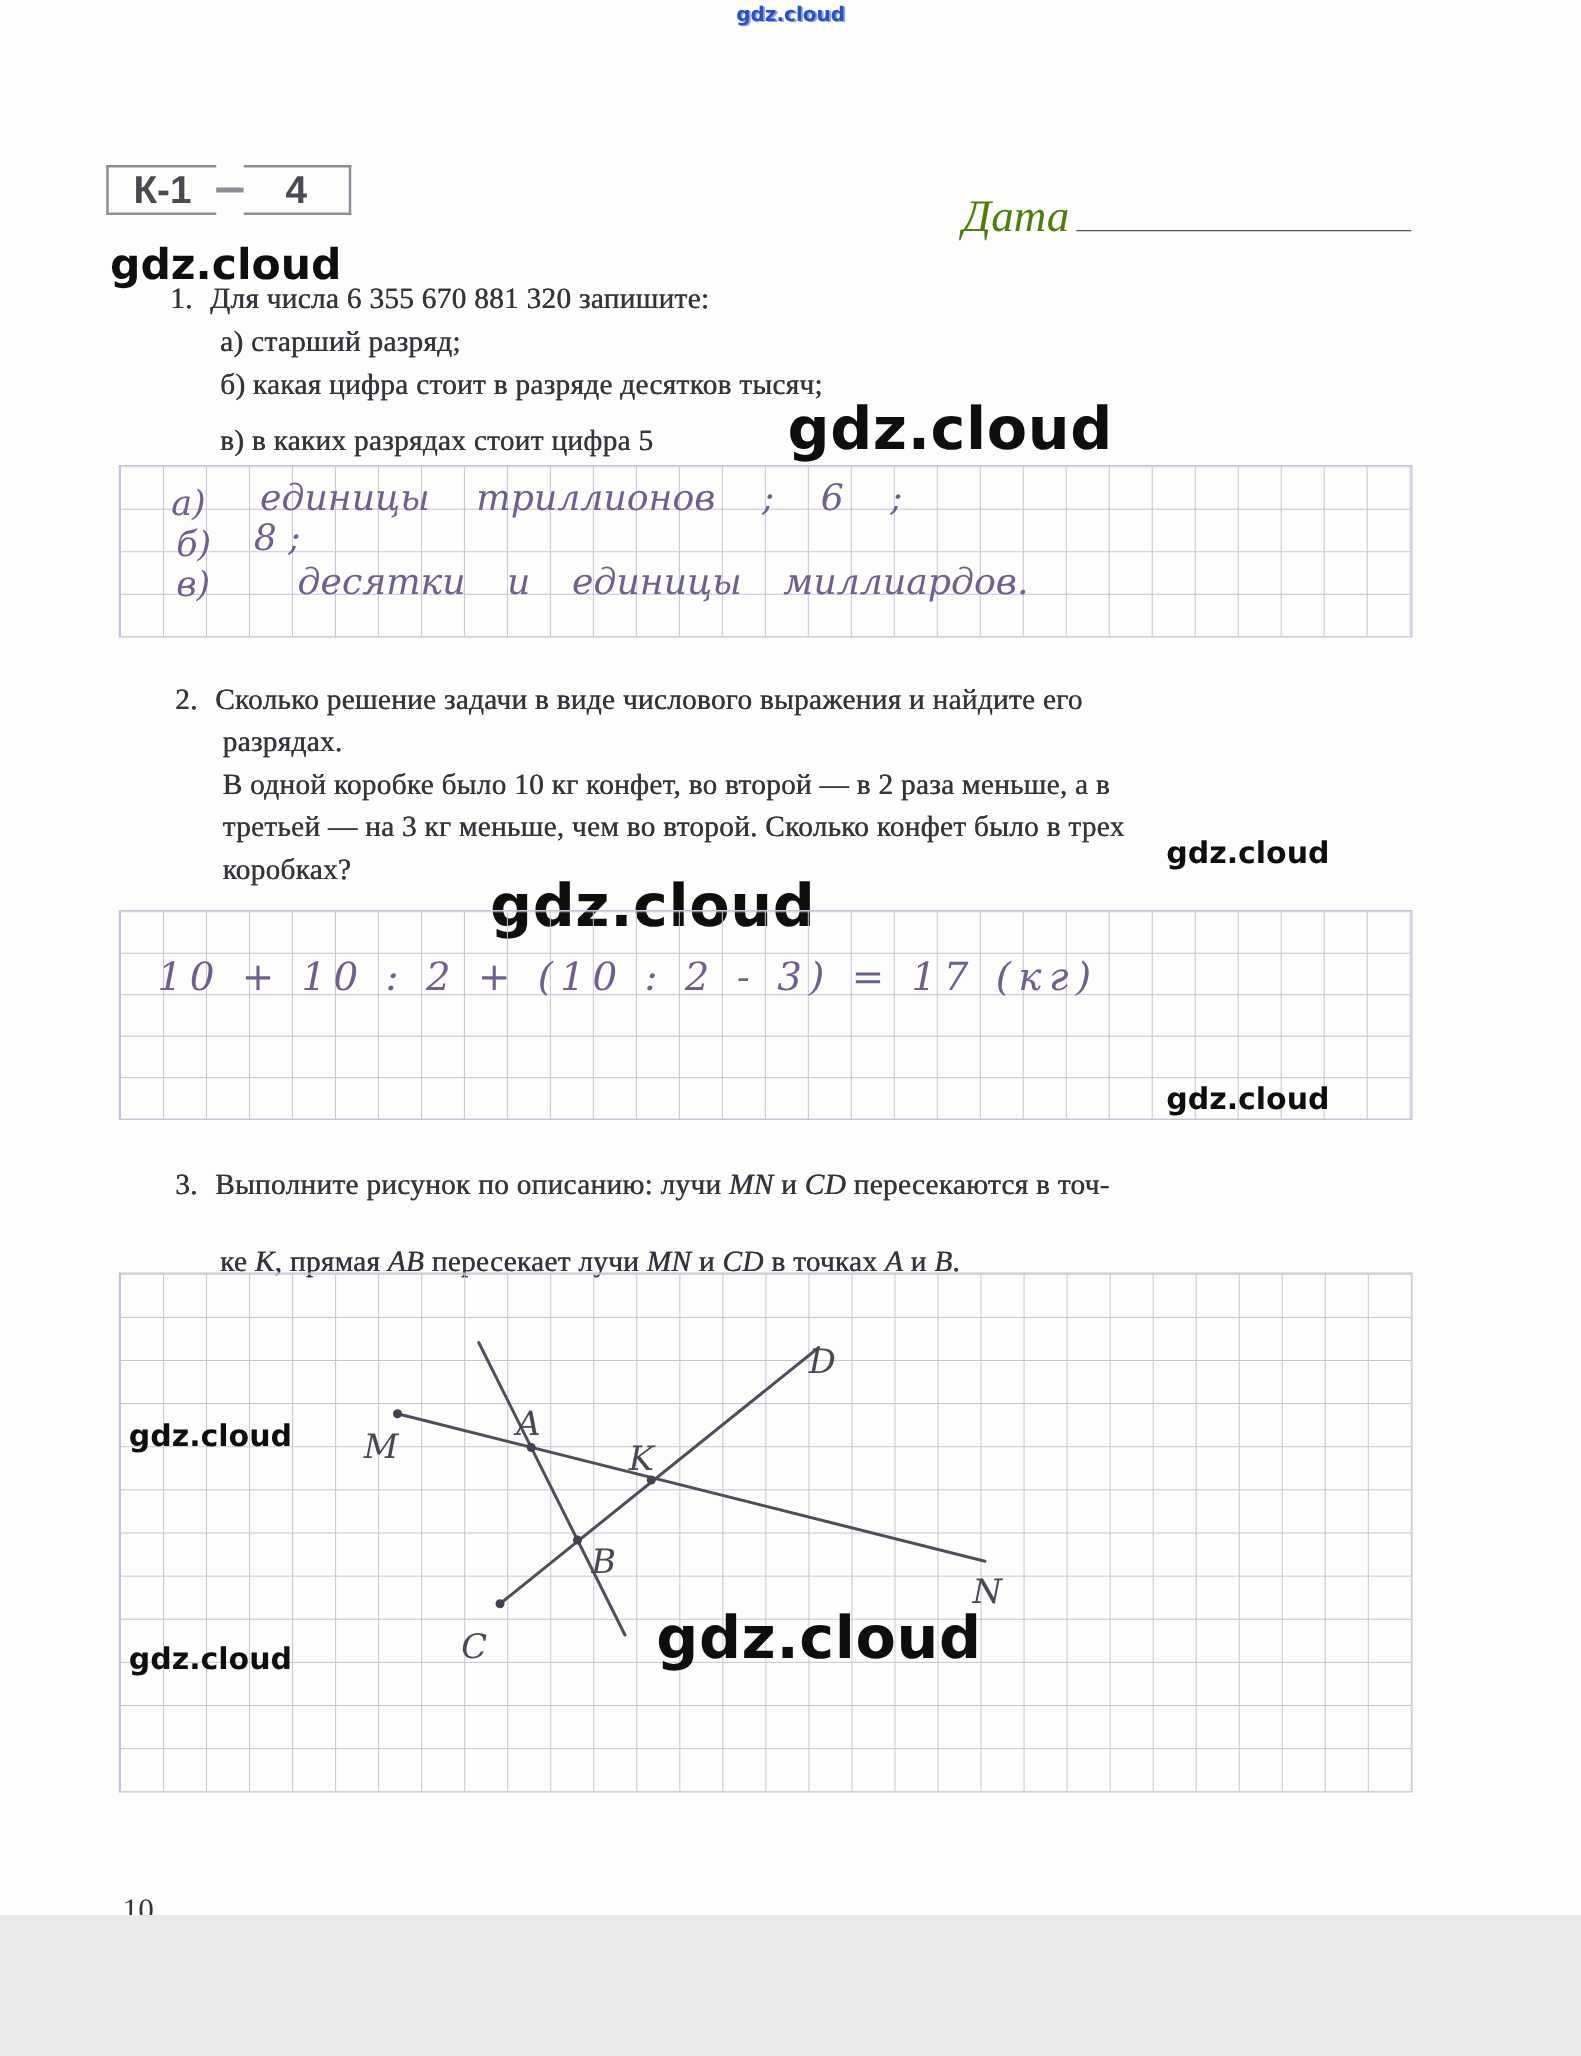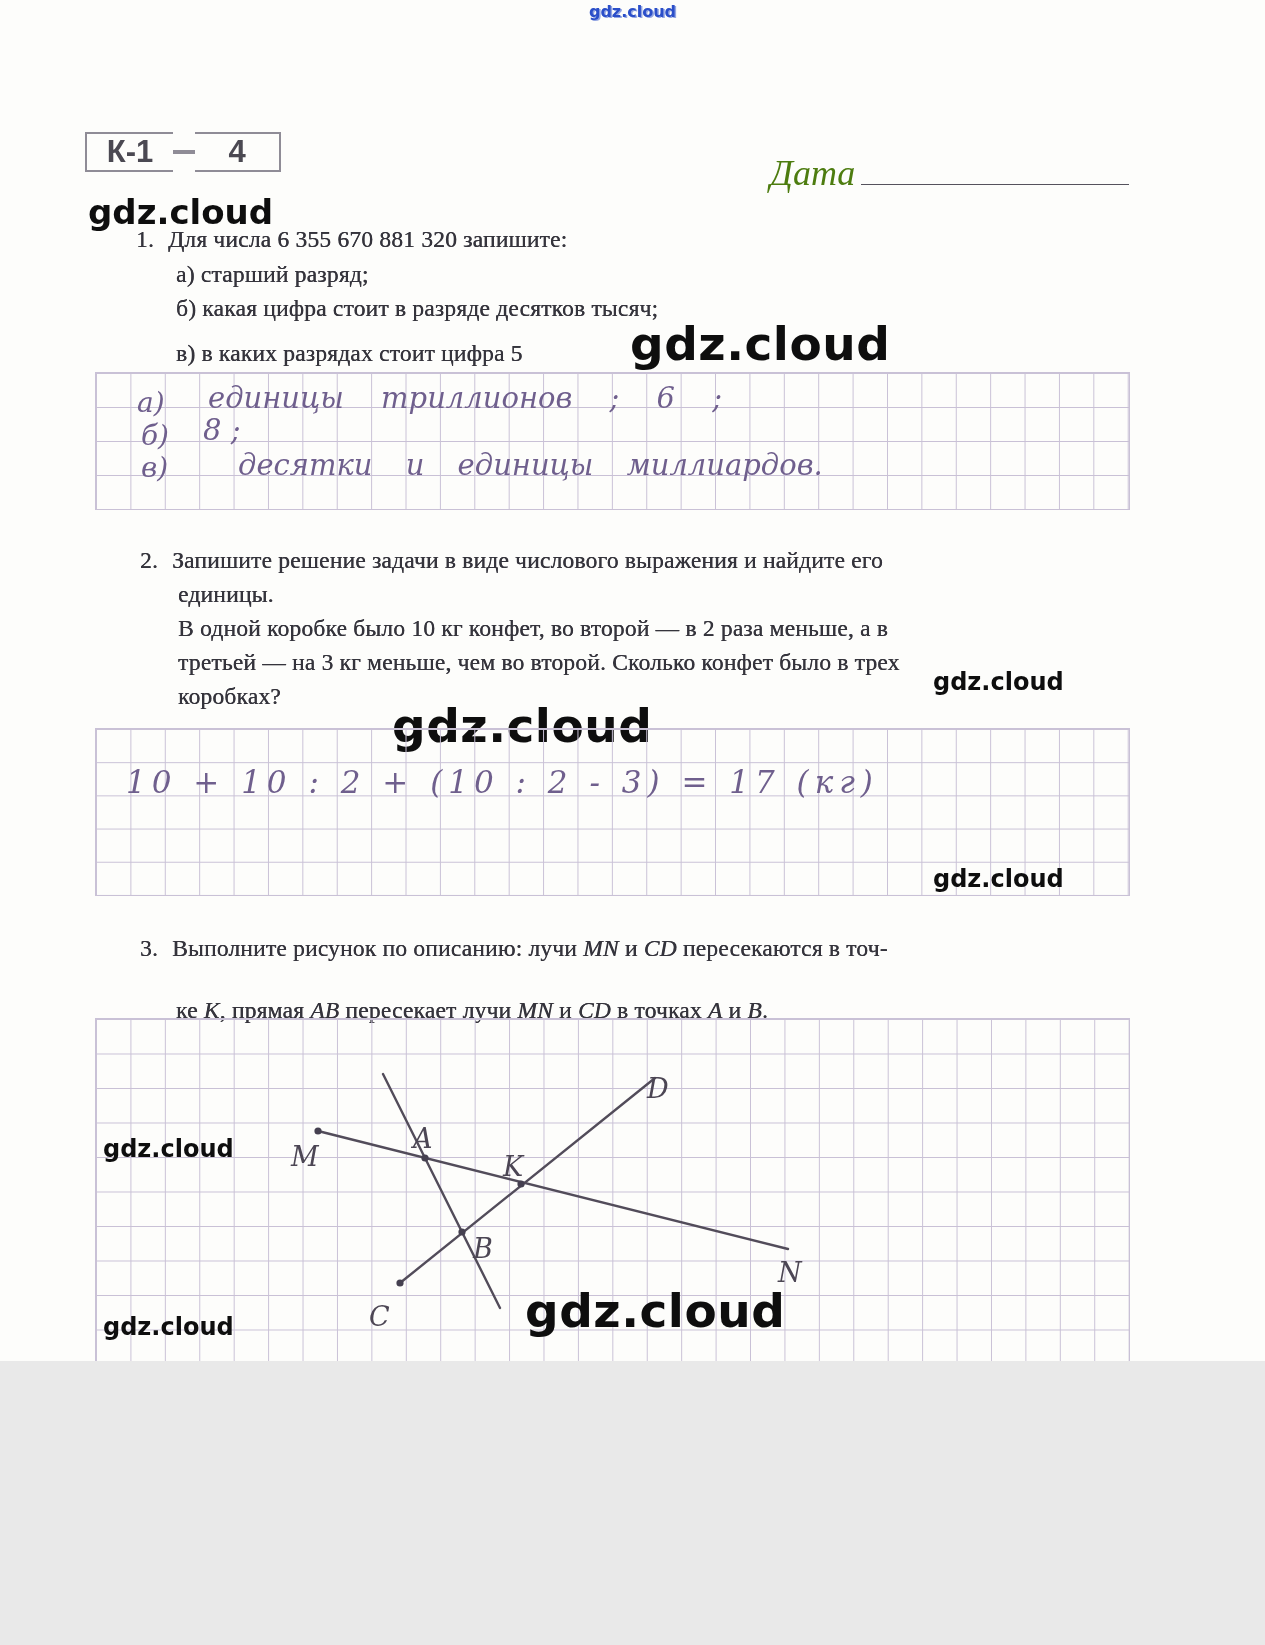--- a/index.html
+++ b/index.html
@@ -1,17 +1,17 @@
 <!DOCTYPE html>
 <html><head>
 <meta charset="utf-8">
 <style>
   html,body{margin:0;padding:0;}
   body{background:#e9e9e9;}
-  .page{position:relative;width:1265px;height:1361px;margin:0 auto;background:#fdfdfb;font-family:"Liberation Serif",serif;color:#35343c;overflow:hidden;}
+  .page{position:relative;width:1265px;height:1532px;margin:0 auto;background:#fdfdfb;font-family:"Liberation Serif",serif;color:#35343c;overflow:hidden;}
   .abs{position:absolute;}
   .booktext{font-size:23.5px;letter-spacing:0.2px;text-shadow:0.35px 0 0 currentColor;white-space:nowrap;}
   .tasknum{margin-right:14px;}
   .mathit{font-style:italic;}
   .wm{font-family:"DejaVu Sans",sans-serif;font-weight:bold;color:#0e0e0e;white-space:nowrap;}
   .wm-top{color:#2b4fc9;font-size:16px;text-shadow:1.5px 0.5px 0 rgba(43,79,201,0.5);}
   .wm-lg{font-size:47px;letter-spacing:0.5px;}
   .wm-md{font-size:34px;}
   .wm-sm{font-size:24px;}
   .kbox{display:flex;align-items:center;height:56px;border-radius:26px;}
@@ -58,23 +58,23 @@
 
   <div class="abs grid" style="left:95px;top:372px;width:1033px;height:136px;background-size:34.4px 34px;"></div>
   <div class="abs hand" style="left:137px;top:386px;font-size:28px;">а)</div>
   <div class="abs hand" style="left:208px;top:381px;font-size:29px;word-spacing:28px;">единицы триллионов ; 6 ;</div>
   <div class="abs hand" style="left:141px;top:419px;font-size:28px;">б)</div>
   <div class="abs hand" style="left:203px;top:413px;font-size:29px;">8 ;</div>
   <div class="abs hand" style="left:141px;top:451px;font-size:28px;">в)</div>
   <div class="abs hand" style="left:238px;top:448px;font-size:29px;word-spacing:24px;">десятки и единицы миллиардов.</div>
 
   <div class="abs booktext" style="left:140px;top:547px;">
-    <span class="tasknum">2.</span><span>Запишите решение задачи в виде числового выражения и найдите его</span>
+    <span class="tasknum">2.</span><span>Сколько решение задачи в виде числового выражения и найдите его</span>
   </div>
-  <div class="abs booktext" style="left:178px;top:581px;">единицы.</div>
+  <div class="abs booktext" style="left:178px;top:581px;">разрядах.</div>
   <div class="abs booktext" style="left:178px;top:615px;">В одной коробке было 10 кг конфет, во второй — в 2 раза меньше, а в</div>
   <div class="abs booktext" style="left:178px;top:649px;">третьей — на 3 кг меньше, чем во второй. Сколько конфет было в трех</div>
   <div class="abs booktext" style="left:178px;top:683px;">коробках?</div>
 
   <div class="abs wm wm-sm" style="left:933px;top:668px;">gdz.cloud</div>
   <div class="abs wm wm-lg" style="left:392px;top:698px;">gdz.cloud</div>
 
   <div class="abs grid" style="left:95px;top:728px;width:1033px;height:166px;background-size:34.4px 33.2px;"></div>
   <div class="abs hand" style="left:126px;top:764px;font-size:31px;letter-spacing:6px;text-align:right;">10 + 10 : 2 + (10 : 2 - 3) = 17 (кг)</div>
 

